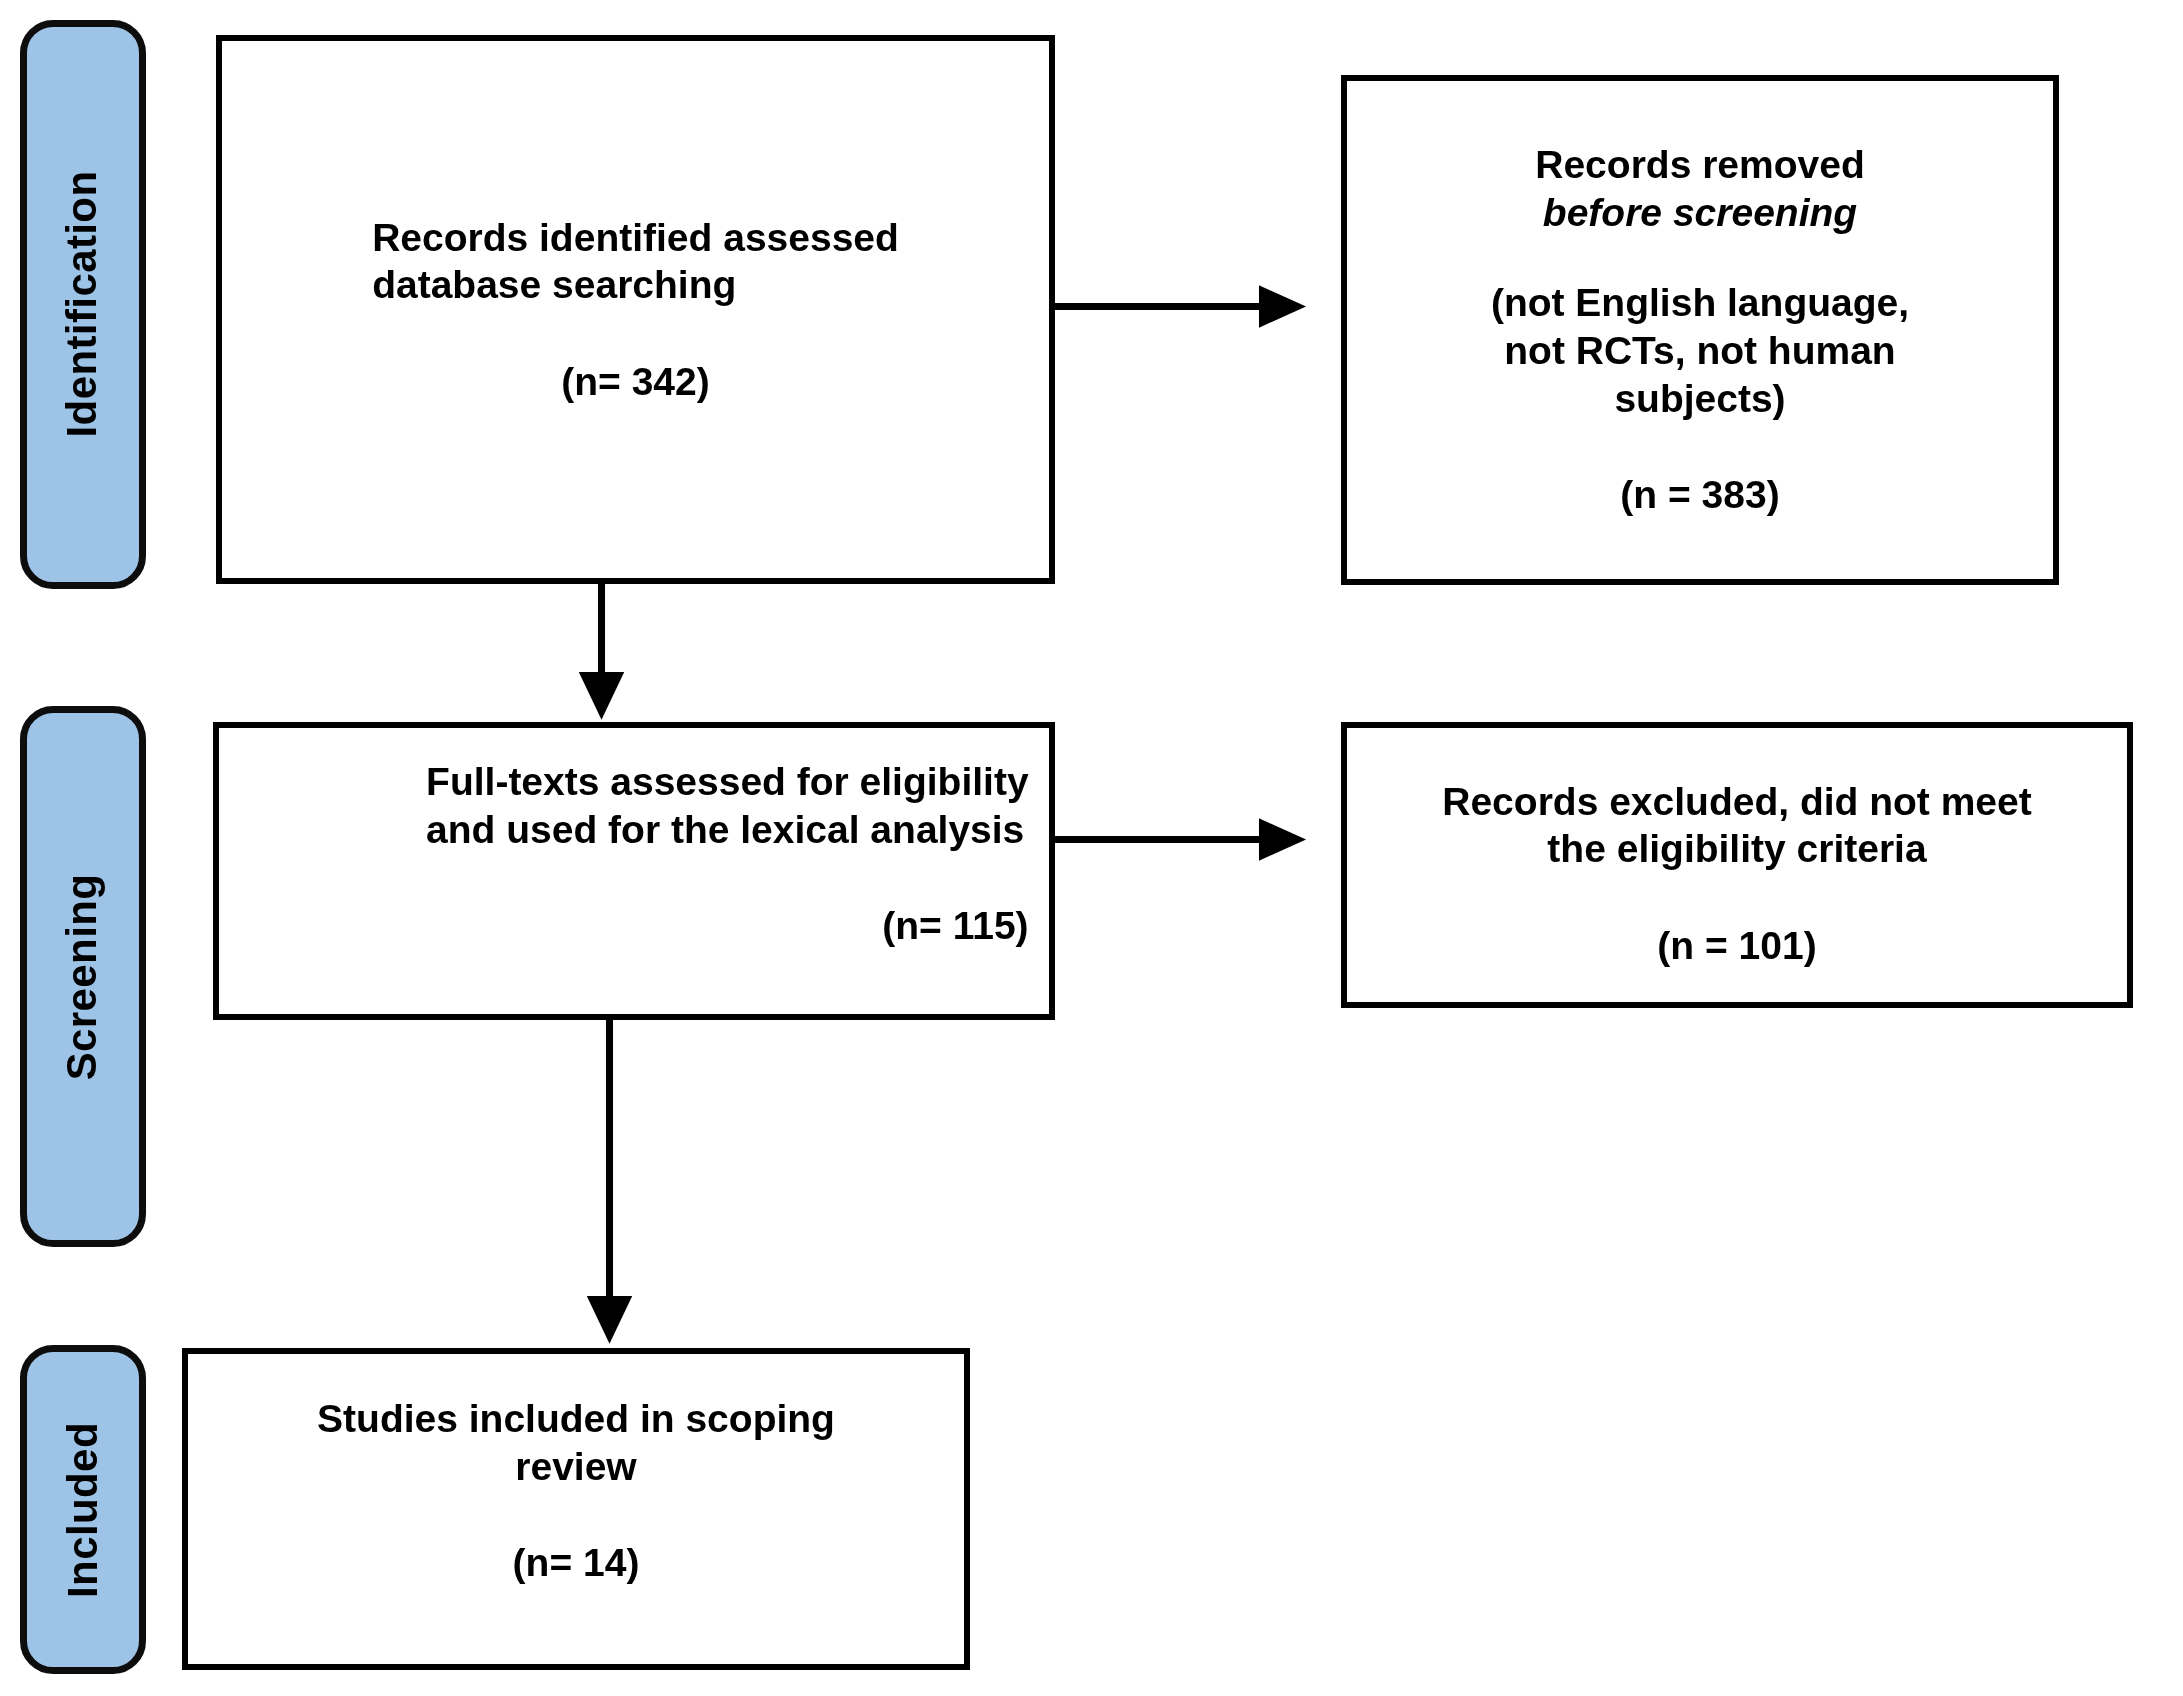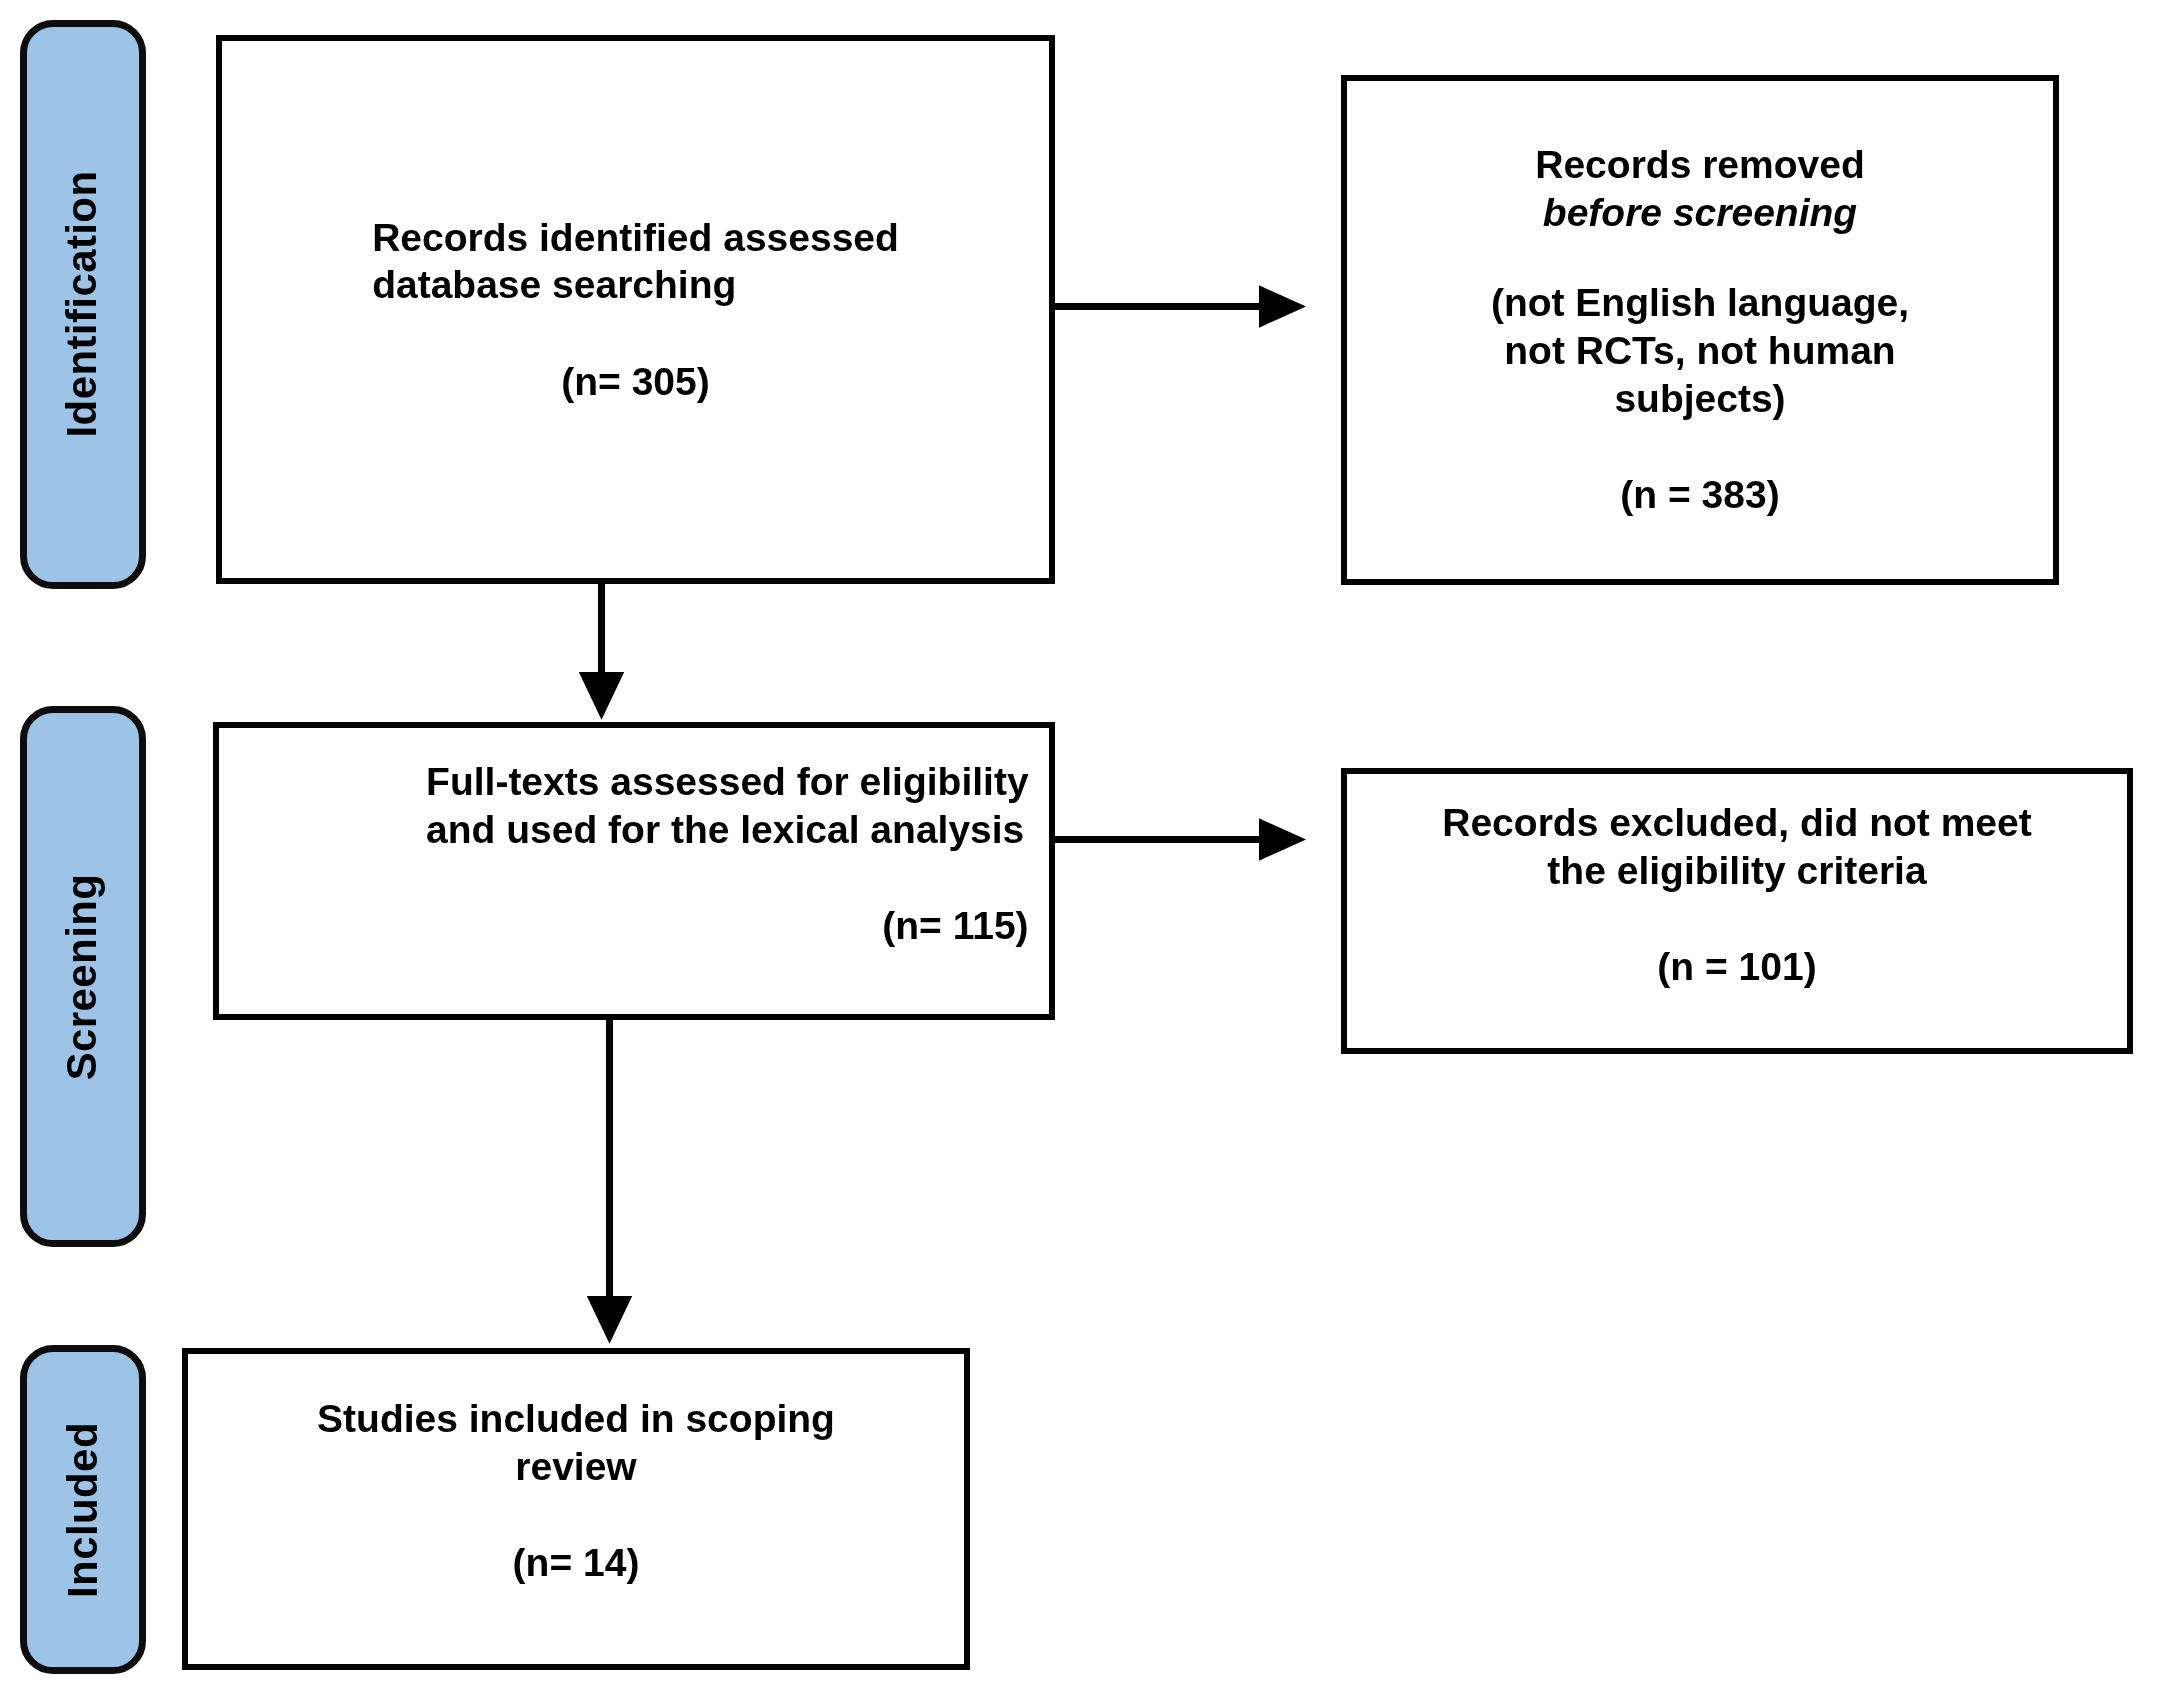--- a/index.html
+++ b/index.html
@@ -64,21 +64,21 @@
   .flow-box .body-text { white-space: pre-line; }
   .flow-box .count-text { margin-top: 1.25em; }
   .flow-box .ital { font-style: italic; }
   .flow-box .para-gap { margin-top: 1.1em; }
 
   #box-identified      { left: 216px;  top: 35px;   width: 839px; height: 549px; }
   #box-removed         { left: 1341px; top: 75px;   width: 718px;  height: 510px; }
   #box-fulltext        { left: 213px;  top: 722px;  width: 842px; height: 298px;
                           justify-content: flex-start; padding-top: 30px; align-items: flex-end; }
   #box-excluded        { left: 1341px; top: 722px;  width: 792px; height: 286px;
-                          justify-content: flex-start; padding-top: 25px; margin-top: 46px; }
+                          justify-content: center; padding-top: 25px; }
   #box-included        { left: 182px;  top: 1348px; width: 788px; height: 322px;
                           justify-content: flex-start; padding-top: 41px; }
 
   #box-identified .body-text,
   #box-fulltext  .body-text { text-align: left; }
 
   
   .arrow-svg {
     position: absolute;
     overflow: visible;
@@ -101,21 +101,21 @@
     <span class="phase-label">Screening</span>
   </div>
 
   <div class="phase-pill" id="pill-included">
     <span class="phase-label">Included</span>
   </div>
 
   <div class="flow-box" id="box-identified">
     <div class="body-text">Records identified assessed
 database searching</div>
-    <div class="count-text">(n= 305)</div>
+    <div class="count-text">(n= 342)</div>
   </div>
 
   <div class="flow-box" id="box-removed">
     <div>
       <div>Records removed</div>
       <div class="ital">before screening</div>
     </div>
     <div class="body-text para-gap">(not English language,
 not RCTs, not human
 subjects)</div>

